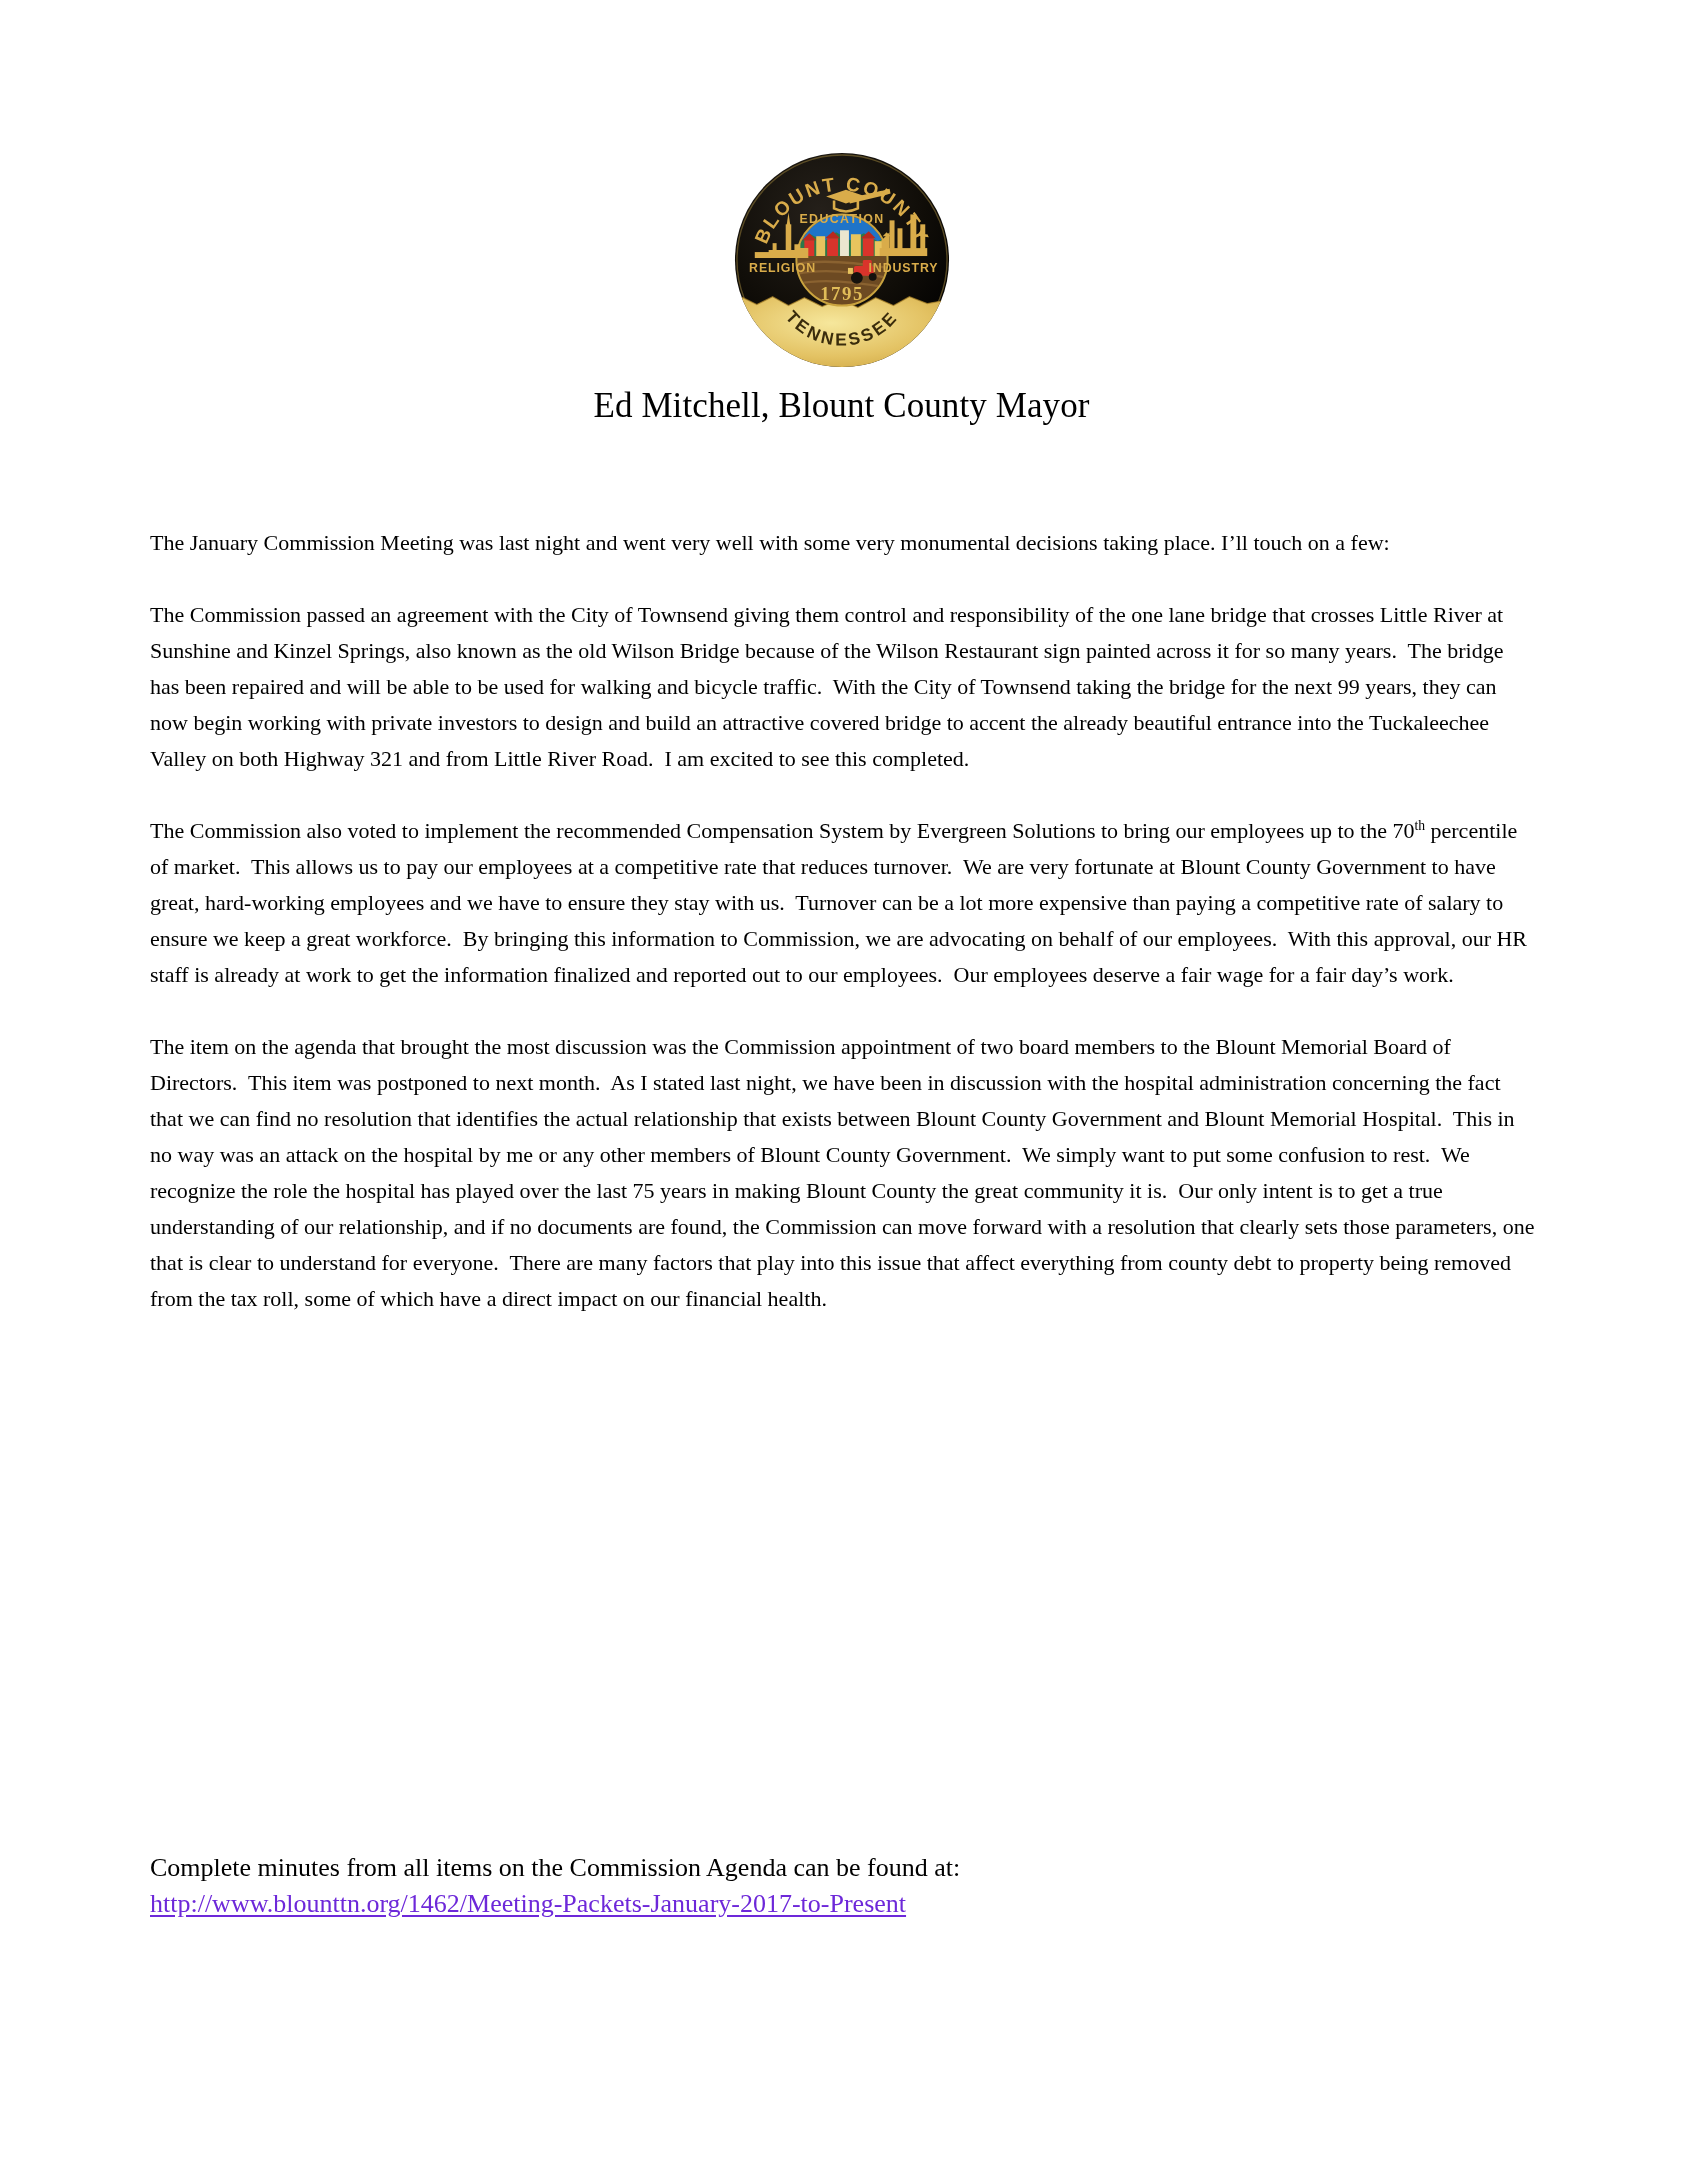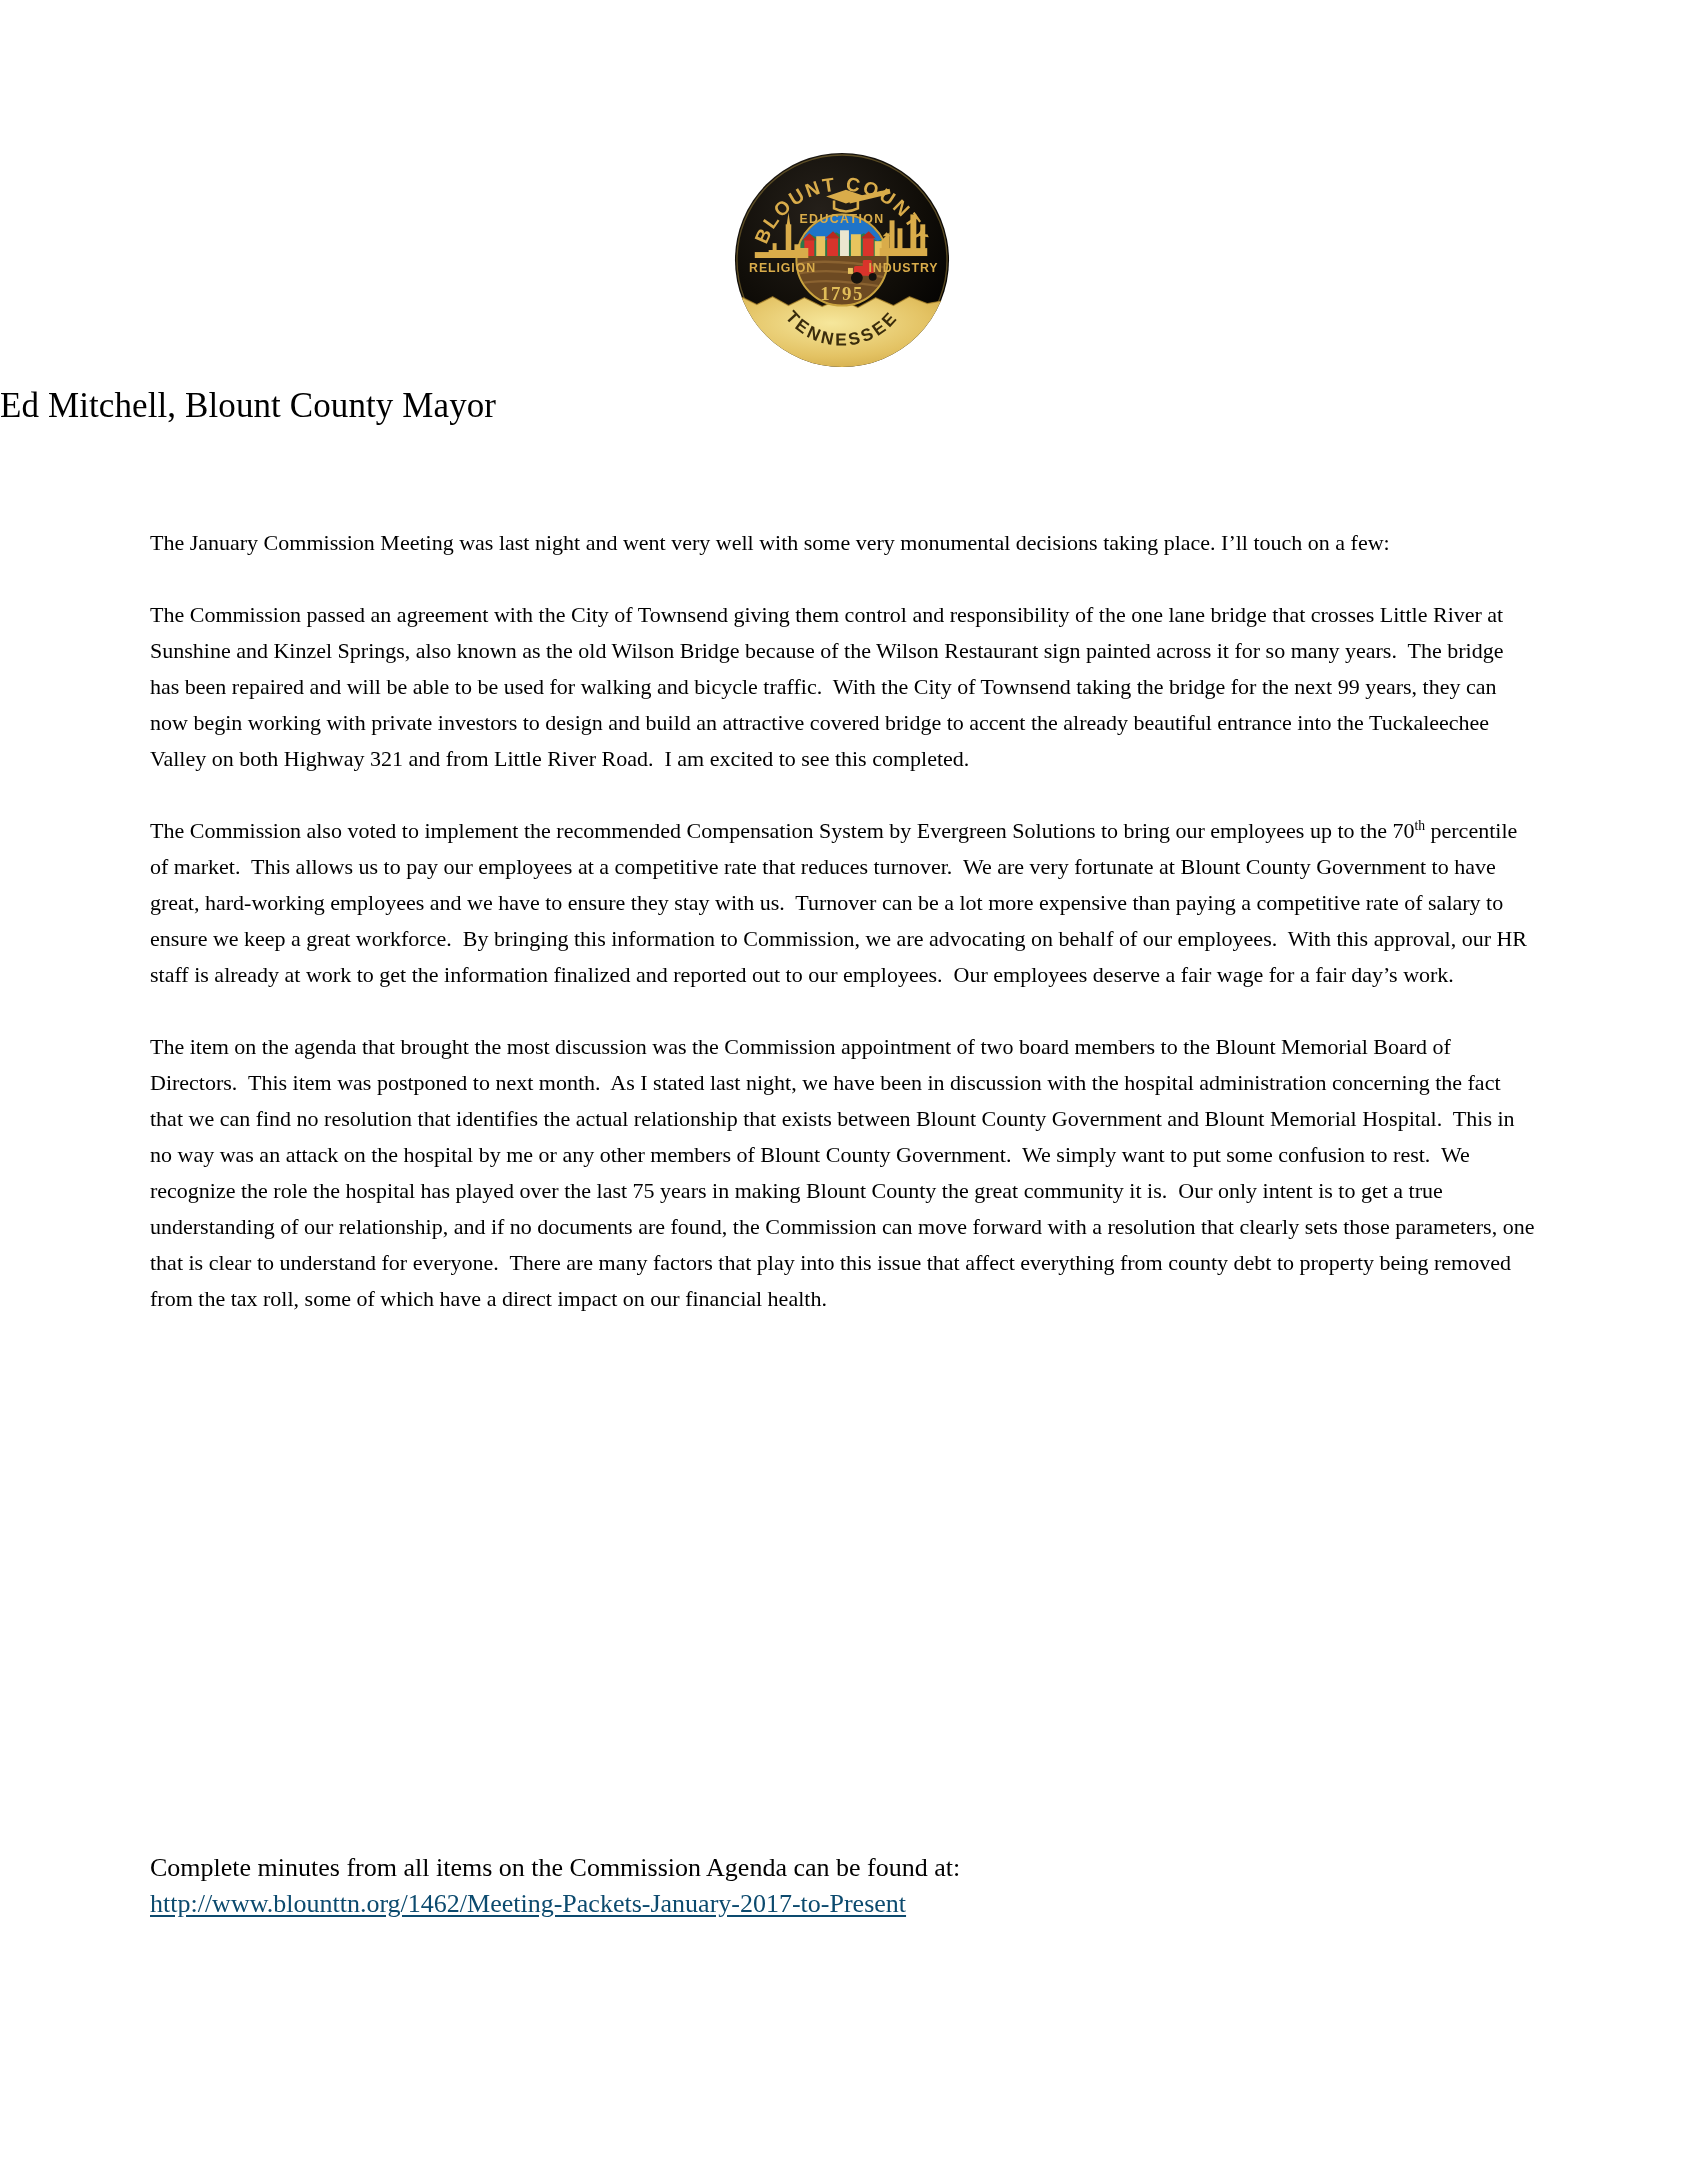--- a/index.html
+++ b/index.html
@@ -31,20 +31,21 @@
     width: 222px;
     height: 222px;
   }
 
   
   .title-block {
     position: absolute;
     left: 0;
     right: 0;
     top: 384px;
+    text-align: center;
     line-height: 1.28;
   }
   .title-line {
     font-size: 35px;
     letter-spacing: 0.1px;
     white-space: nowrap;
   }
 
   
   .body-block {
@@ -65,21 +66,21 @@
   .footer-block {
     position: absolute;
     left: 150px;
     top: 1850px;
     width: 1386px;
     font-size: 26px;
     line-height: 36px;
   }
   .footer-line { white-space: pre-wrap; }
   .url-link {
-    color: #0c4a6e;
+    color: #6d28d9;
     text-underline-offset: 3px;
     cursor: pointer;
   }
   sup {
     font-size: 0.62em;
     vertical-align: super;
     line-height: 0;
   }
 </style>
 </head>

